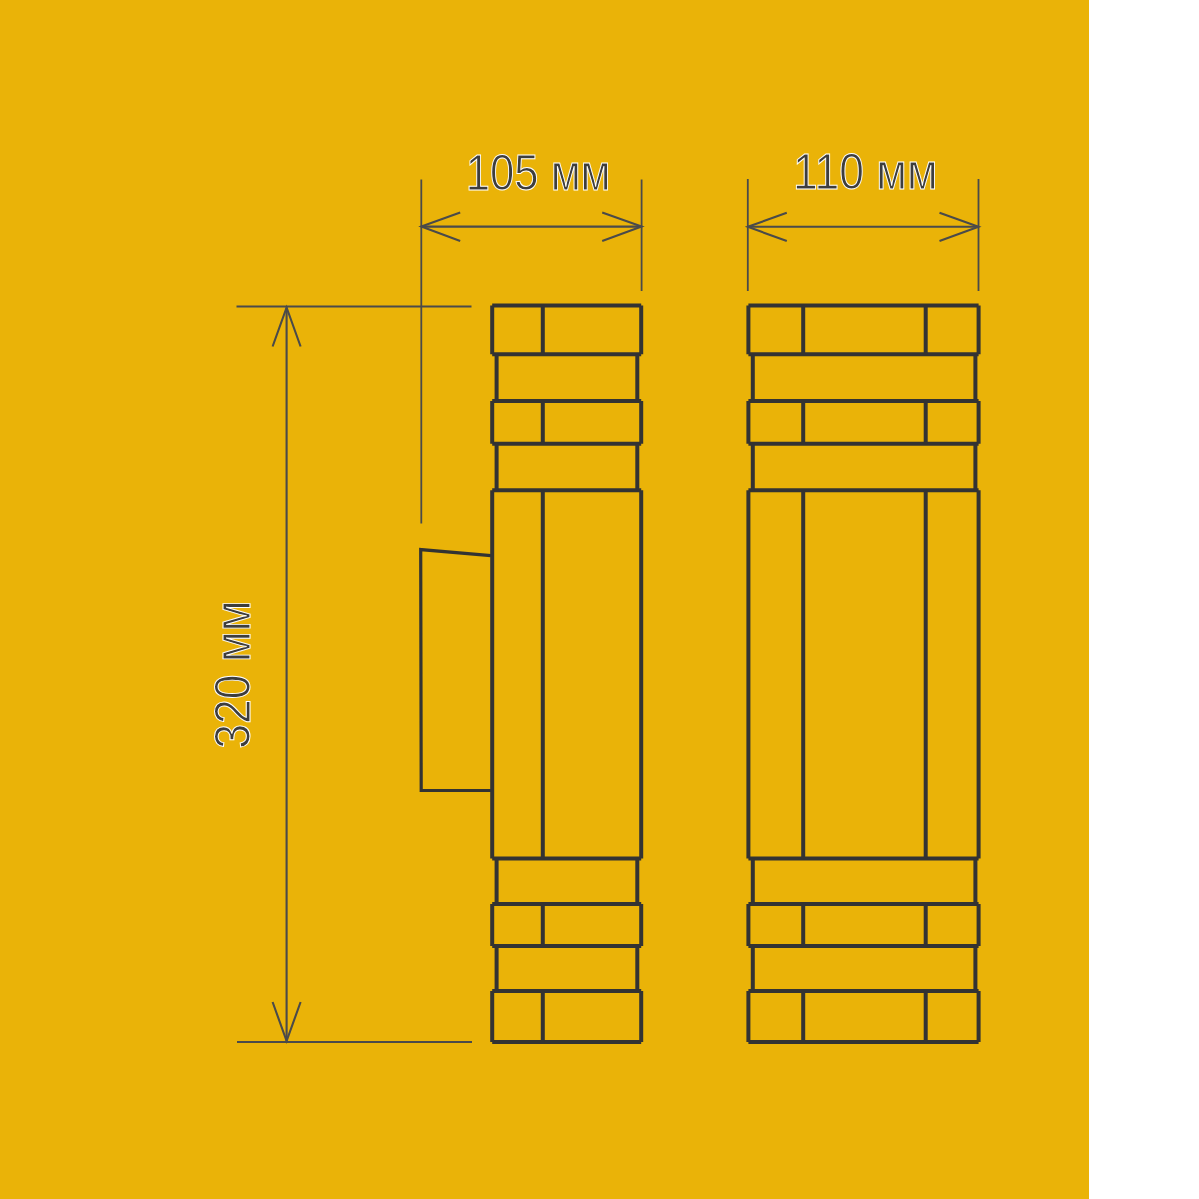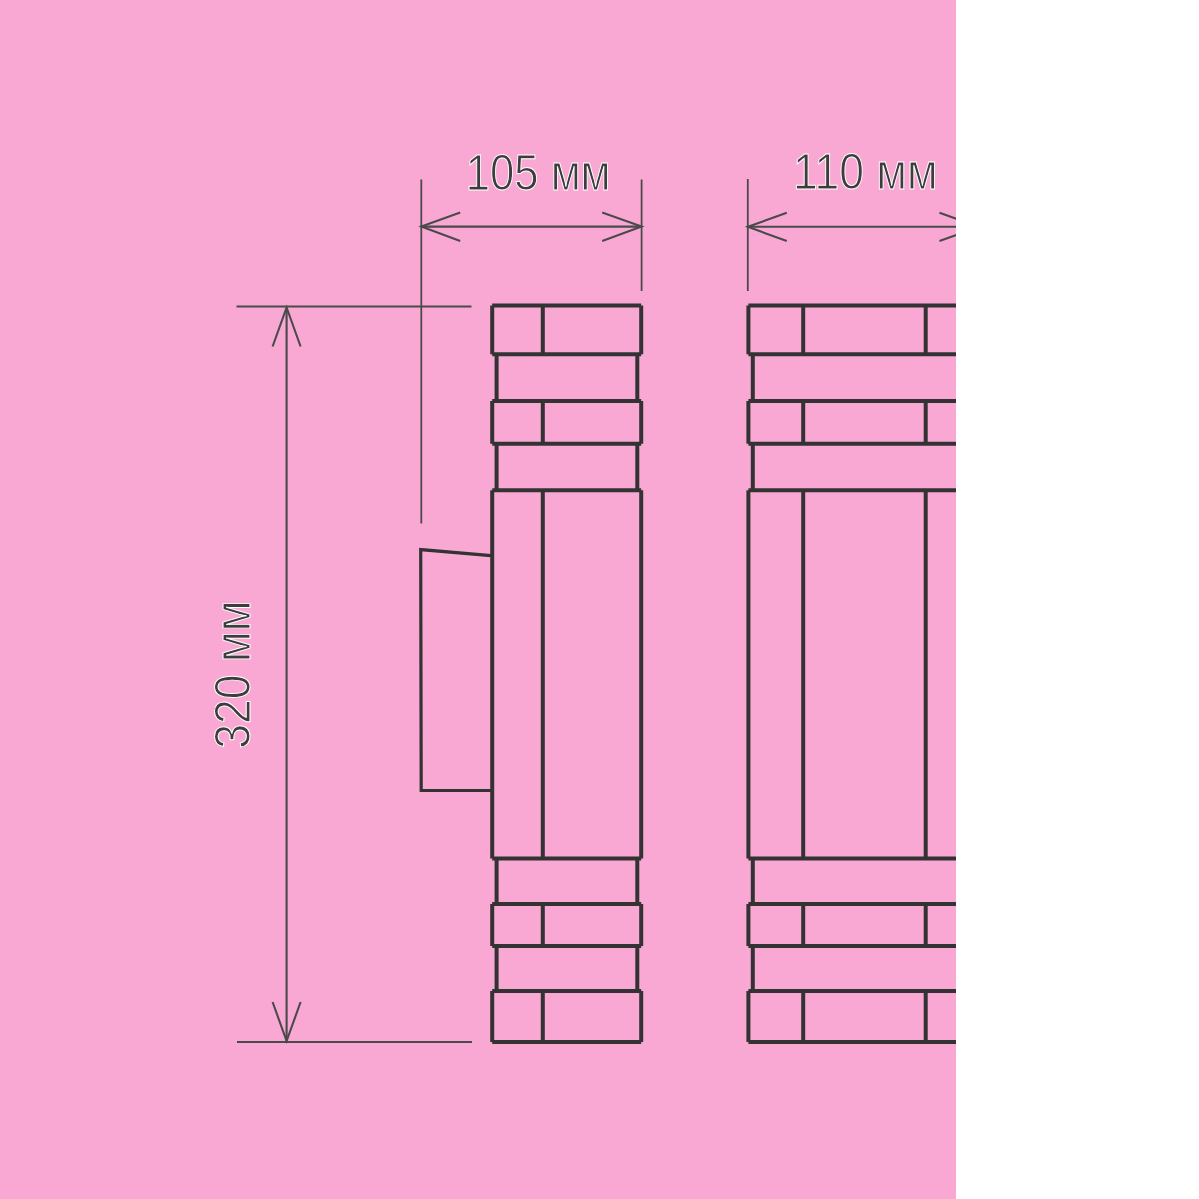--- a/index.html
+++ b/index.html
@@ -1,16 +1,16 @@
 <!DOCTYPE html>
 <html><head>
 <meta charset="utf-8">
 <style>
   html,body{margin:0;padding:0;background:#ffffff;}
-  .page{width:956px;height:1199px;position:relative;background:#f9a8d4;overflow:hidden;}
+  .page{width:1089px;height:1199px;position:relative;background:#eab308;overflow:hidden;}
   text{font-family:"Liberation Sans",sans-serif;fill:#3d3d3d;stroke:#ffffff;stroke-width:1;}
 </style>
 </head>
 <body>
 <div class="page">
 <svg width="1199" height="1199" viewBox="0 0 1199 1199" style="filter:blur(0.4px)">
   <g fill="none" stroke-linecap="butt">
 
     <text x="538.2" y="189.6" font-size="50" text-anchor="middle" textLength="144.8" lengthAdjust="spacingAndGlyphs">105 мм</text>
 

